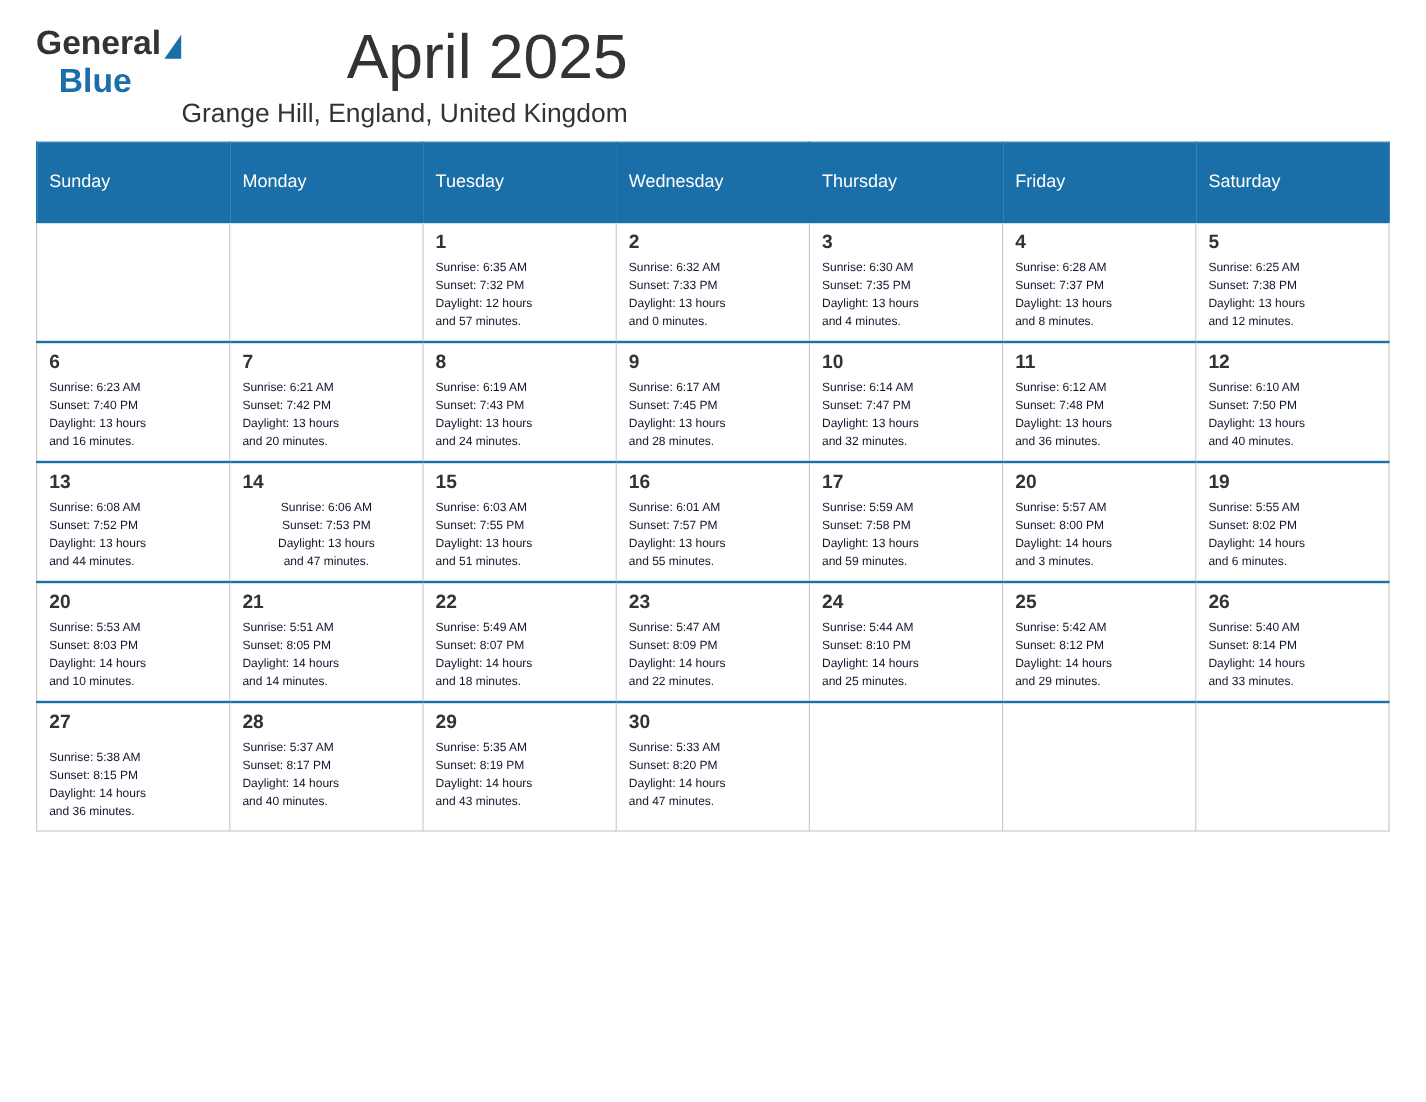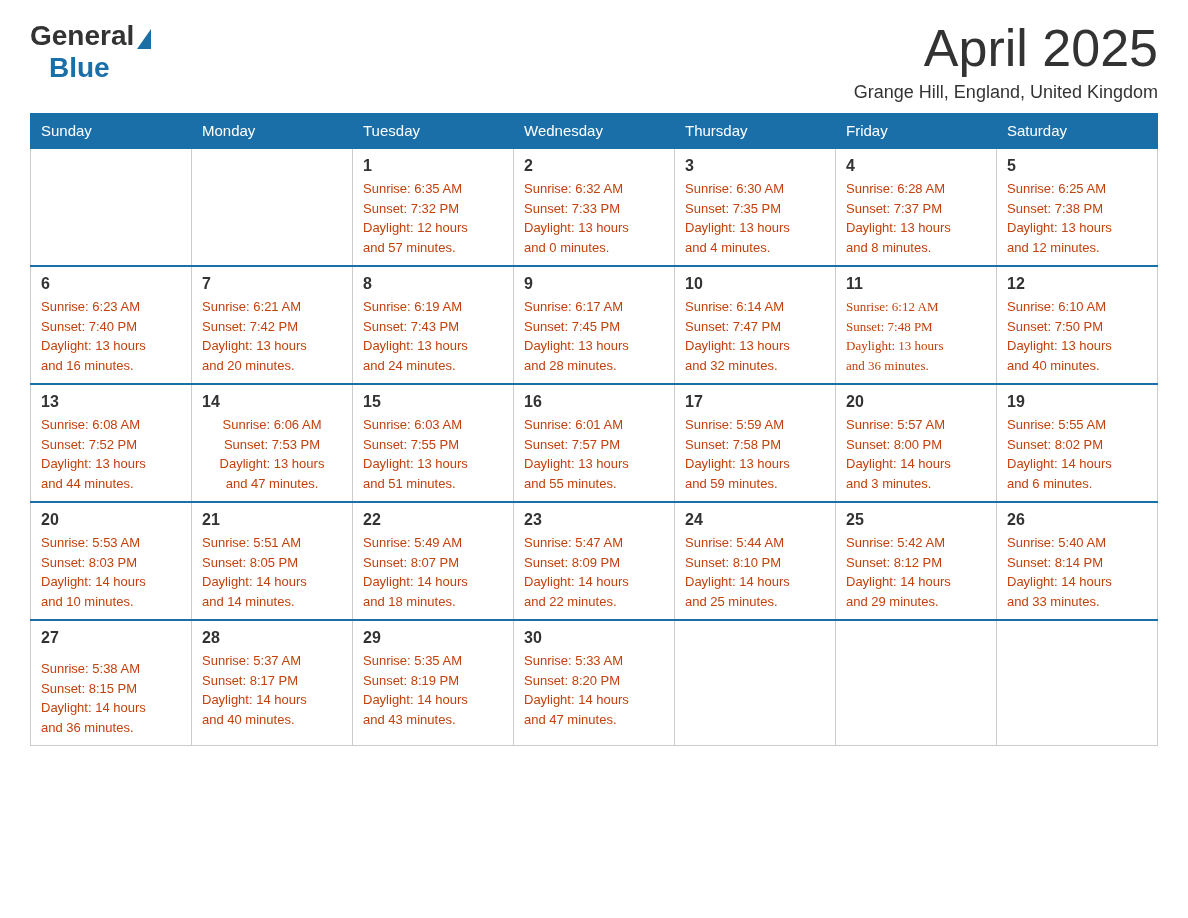--- a/index.html
+++ b/index.html
@@ -5,21 +5,20 @@
     * { box-sizing: border-box; margin: 0; padding: 0; }
     body {
       font-family: Arial, Helvetica, sans-serif;
       background: #fff;
       padding: 20px 30px;
       width: 1188px;
       min-height: 918px;
     }
     .header-row {
       display: flex;
-      justify-content: space-between;
       align-items: flex-start;
       margin-bottom: 10px;
     }
     .logo {
       display: flex;
       flex-direction: column;
       align-items: flex-start;
     }
     .logo-text {
       display: flex;
@@ -48,57 +47,57 @@
     .title-block {
       text-align: right;
     }
     .month-title {
       font-size: 52px;
       font-weight: normal;
       color: #333;
       line-height: 1.1;
     }
     .location-title {
-      font-size: 18px;
+      font-size: 22px;
       color: #333;
       margin-top: 5px;
     }
     .calendar {
       width: 100%;
       border-collapse: collapse;
       margin-top: 10px;
     }
     .calendar th {
       background-color: #1a6fa8;
       color: #fff;
       font-size: 15px;
       font-weight: normal;
-      padding: 8px 10px;
+      padding: 24px 10px;
       text-align: left;
       border: 1px solid #1a6fa8;
     }
     .calendar td {
       vertical-align: top;
       padding: 8px 10px;
       border: 1px solid #ccc;
       width: 14.28%;
       min-height: 100px;
       font-size: 13px;
       color: #333;
     }
     .day-number {
       font-size: 16px;
       font-weight: bold;
       display: block;
       margin-bottom: 4px;
     }
     .day-info {
-      font-size: 13px;
+      font-size: 10px;
       line-height: 1.5;
-      color: #c2410c;
+      color: #0f172a;
     }
     .empty-cell {
       background: #fff;
     }
     tr.week-row td {
       border-top: 2px solid #1a6fa8;
     }
   </style>
 </head>
 <body>
@@ -200,21 +199,21 @@
         </td>
         <td>
           <span class="day-number">10</span>
           <div class="day-info" style="white-space: pre-line;">Sunrise: 6:14 AM
 Sunset: 7:47 PM
 Daylight: 13 hours
 and 32 minutes.</div>
         </td>
         <td>
           <span class="day-number">11</span>
-          <div class="day-info" style="white-space: pre-line; font-family: Liberation Serif, serif;">Sunrise: 6:12 AM
+          <div class="day-info" style="white-space: pre-line;">Sunrise: 6:12 AM
 Sunset: 7:48 PM
 Daylight: 13 hours
 and 36 minutes.</div>
         </td>
         <td>
           <span class="day-number">12</span>
           <div class="day-info" style="white-space: pre-line;">Sunrise: 6:10 AM
 Sunset: 7:50 PM
 Daylight: 13 hours
 and 40 minutes.</div>

